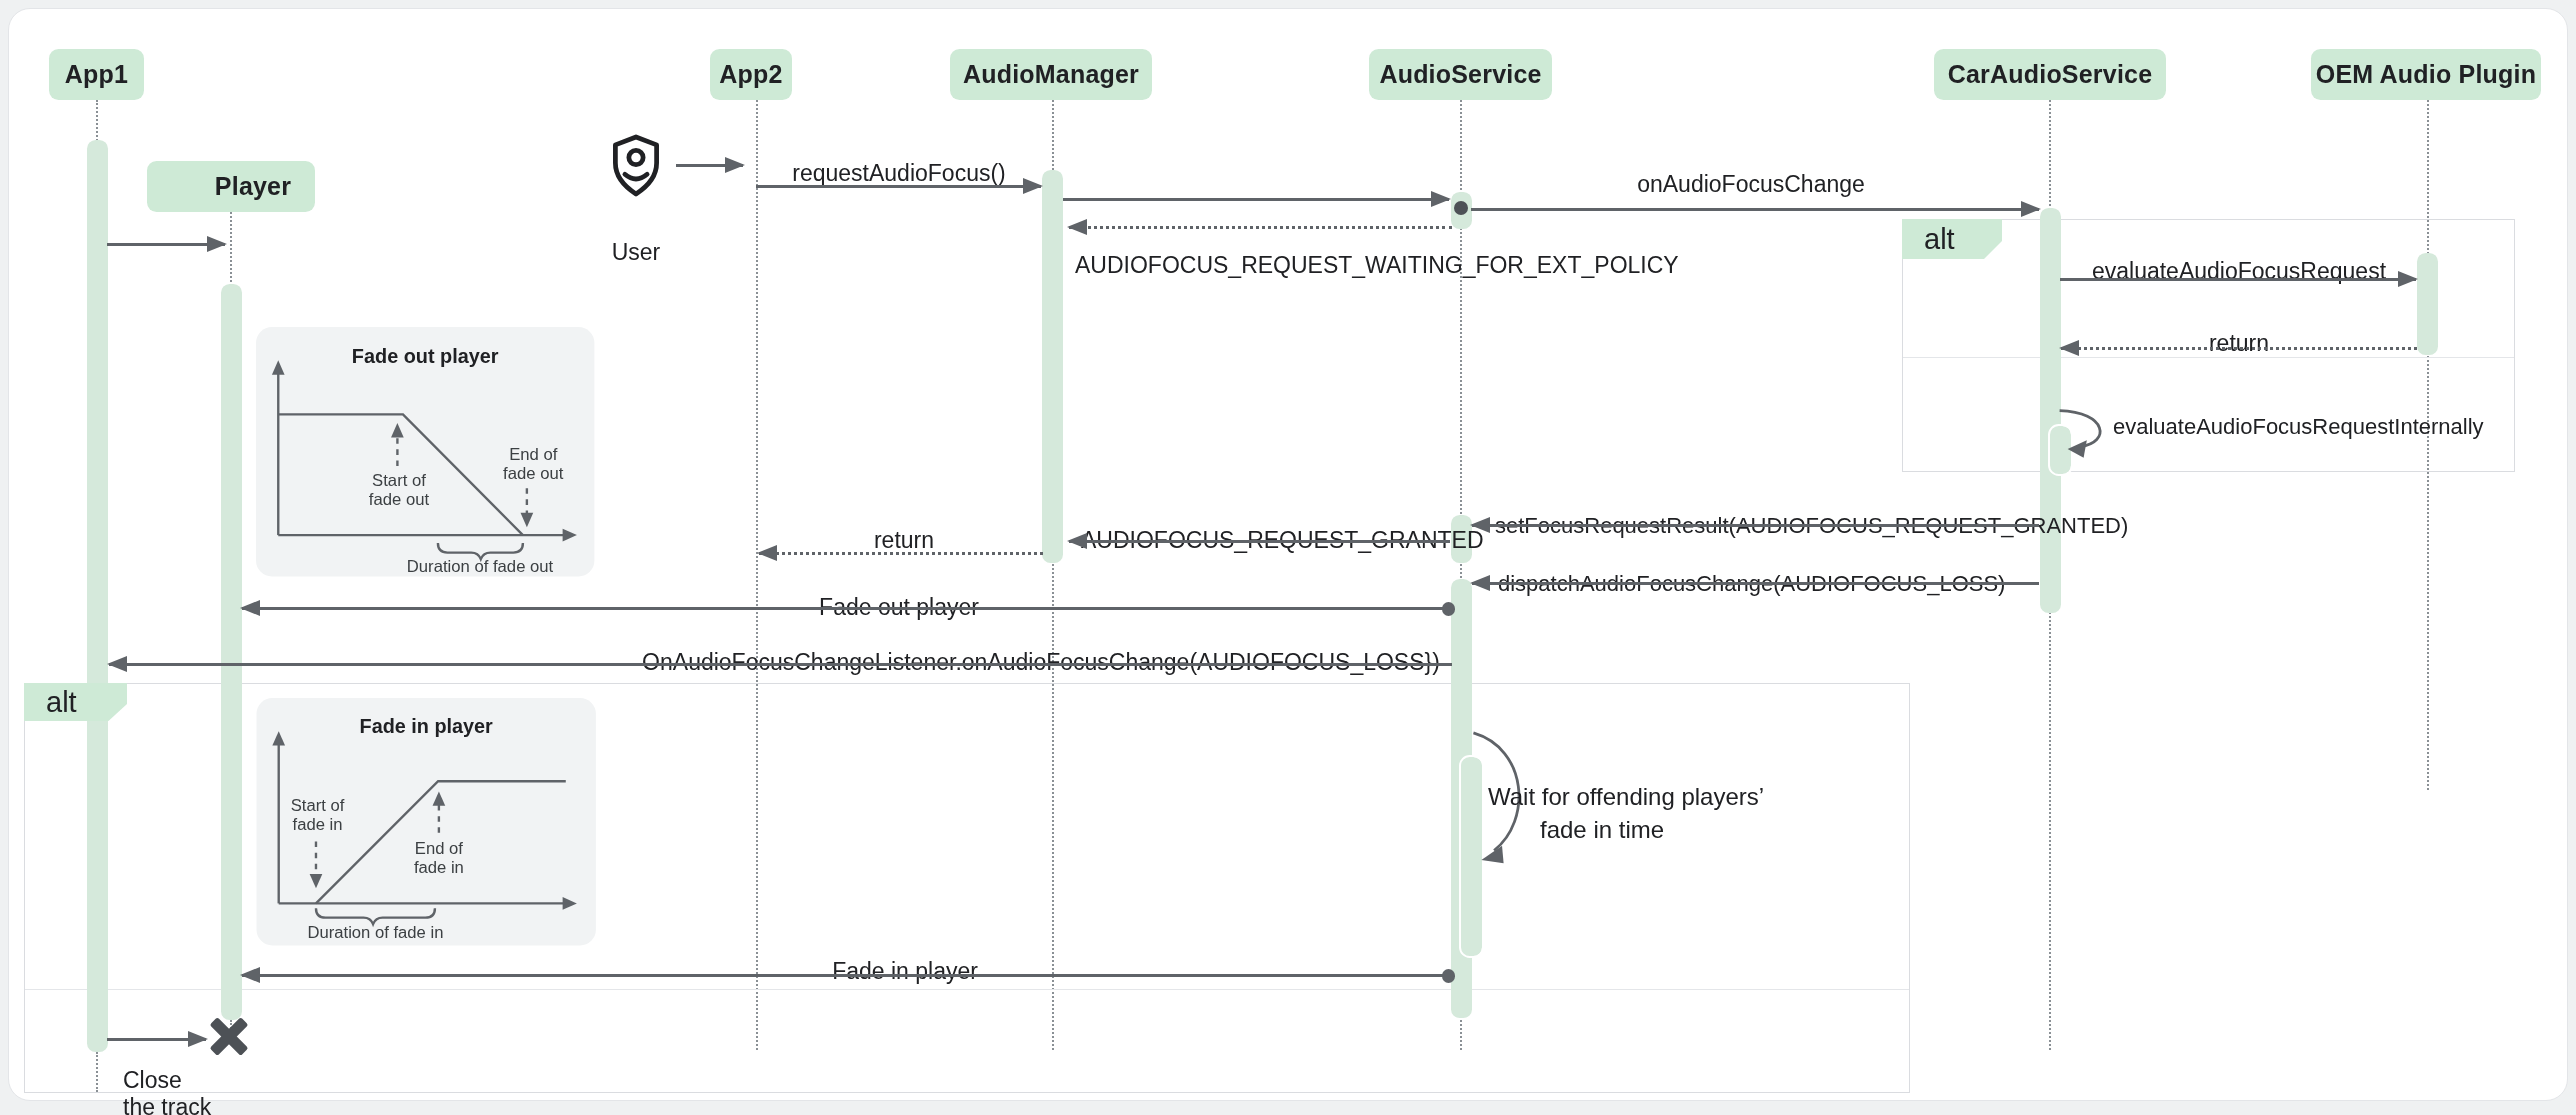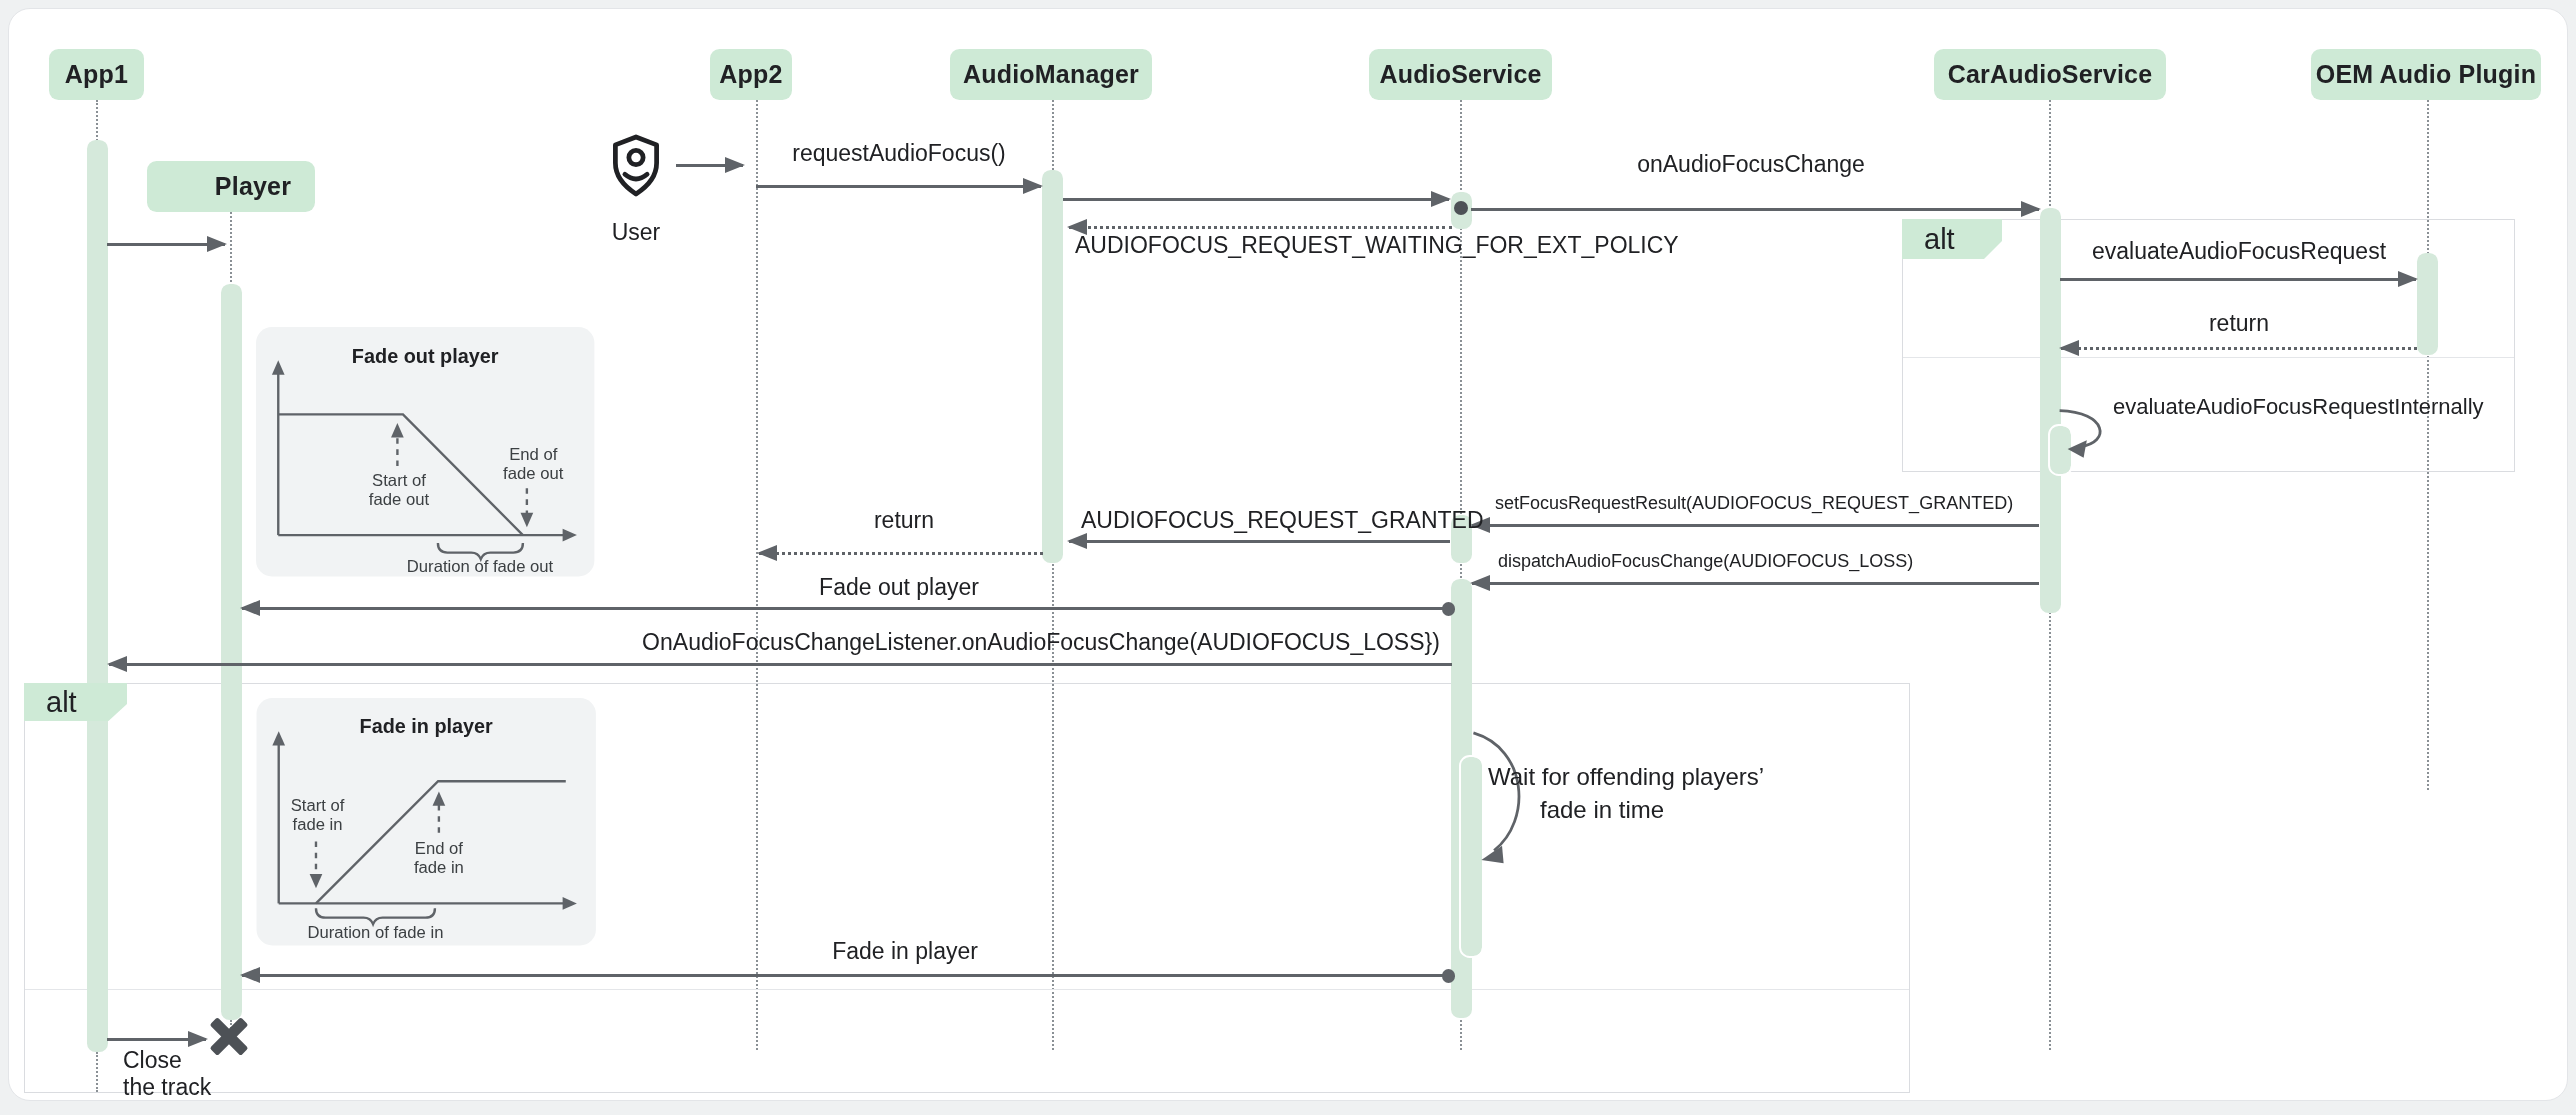--- a/index.html
+++ b/index.html
@@ -15,23 +15,23 @@
   .act{position:absolute;width:20.7px;background:var(--act);border-radius:8.7px;}
   .act.nested{outline:2.4px solid #ffffff;}
   .frame{position:absolute;border:1.6px solid var(--frame);background:transparent;}
   .frame .divider{position:absolute;left:0;right:0;height:0;border-top:1.6px solid #e4e6e9;}
   .pentagon{position:absolute;background:var(--green);display:flex;align-items:center;padding-left:22px;font-size:29px;color:var(--txt);clip-path:polygon(0 0,100% 0,100% 55%,82% 100%,0 100%);}
   .msg{position:absolute;height:0;border-top:3.2px solid var(--arrow);}
   .msg.dotted{border-top:3.2px dotted var(--arrow);}
   .hr{position:absolute;right:-2.4px;top:-10.3px;width:0;height:0;border-top:8.7px solid transparent;border-bottom:8.7px solid transparent;border-left:20.7px solid var(--arrow);}
   .hl{position:absolute;left:-2.4px;top:-10.3px;width:0;height:0;border-top:8.7px solid transparent;border-bottom:8.7px solid transparent;border-right:20.7px solid var(--arrow);}
   .dotend{position:absolute;right:-4px;top:-8px;width:13.5px;height:13.5px;border-radius:50%;background:var(--arrow);}
-  .mlabel{position:absolute;font-size:23px;color:var(--txt);white-space:nowrap;}
+  .mlabel{position:absolute;font-size:23px;color:var(--txt);white-space:nowrap;margin-top:20px;}
   .mlabel.c{transform:translateX(-50%);}
-  .mlabel.small{font-size:18px;}
+  .mlabel.small{font-size:22px;}
   .founddot{position:absolute;width:14.3px;height:14.3px;border-radius:50%;background:#4d5156;}
   .xmark{position:absolute;width:41px;height:41px;}
   .xmark span{position:absolute;left:-1.6px;top:15px;width:44px;height:11px;background:#4d5156;border-radius:2.4px;}
   .xmark span:first-child{transform:rotate(45deg);}
   .xmark span:last-child{transform:rotate(-45deg);}
   svg text{font-family:"Liberation Sans",sans-serif;fill:#3c4043;}
   svg .ttl{font-weight:bold;font-size:25px;fill:#202124;}
   svg .sm{font-size:21px;fill:#3c4043;}
 </style>
 </head>

